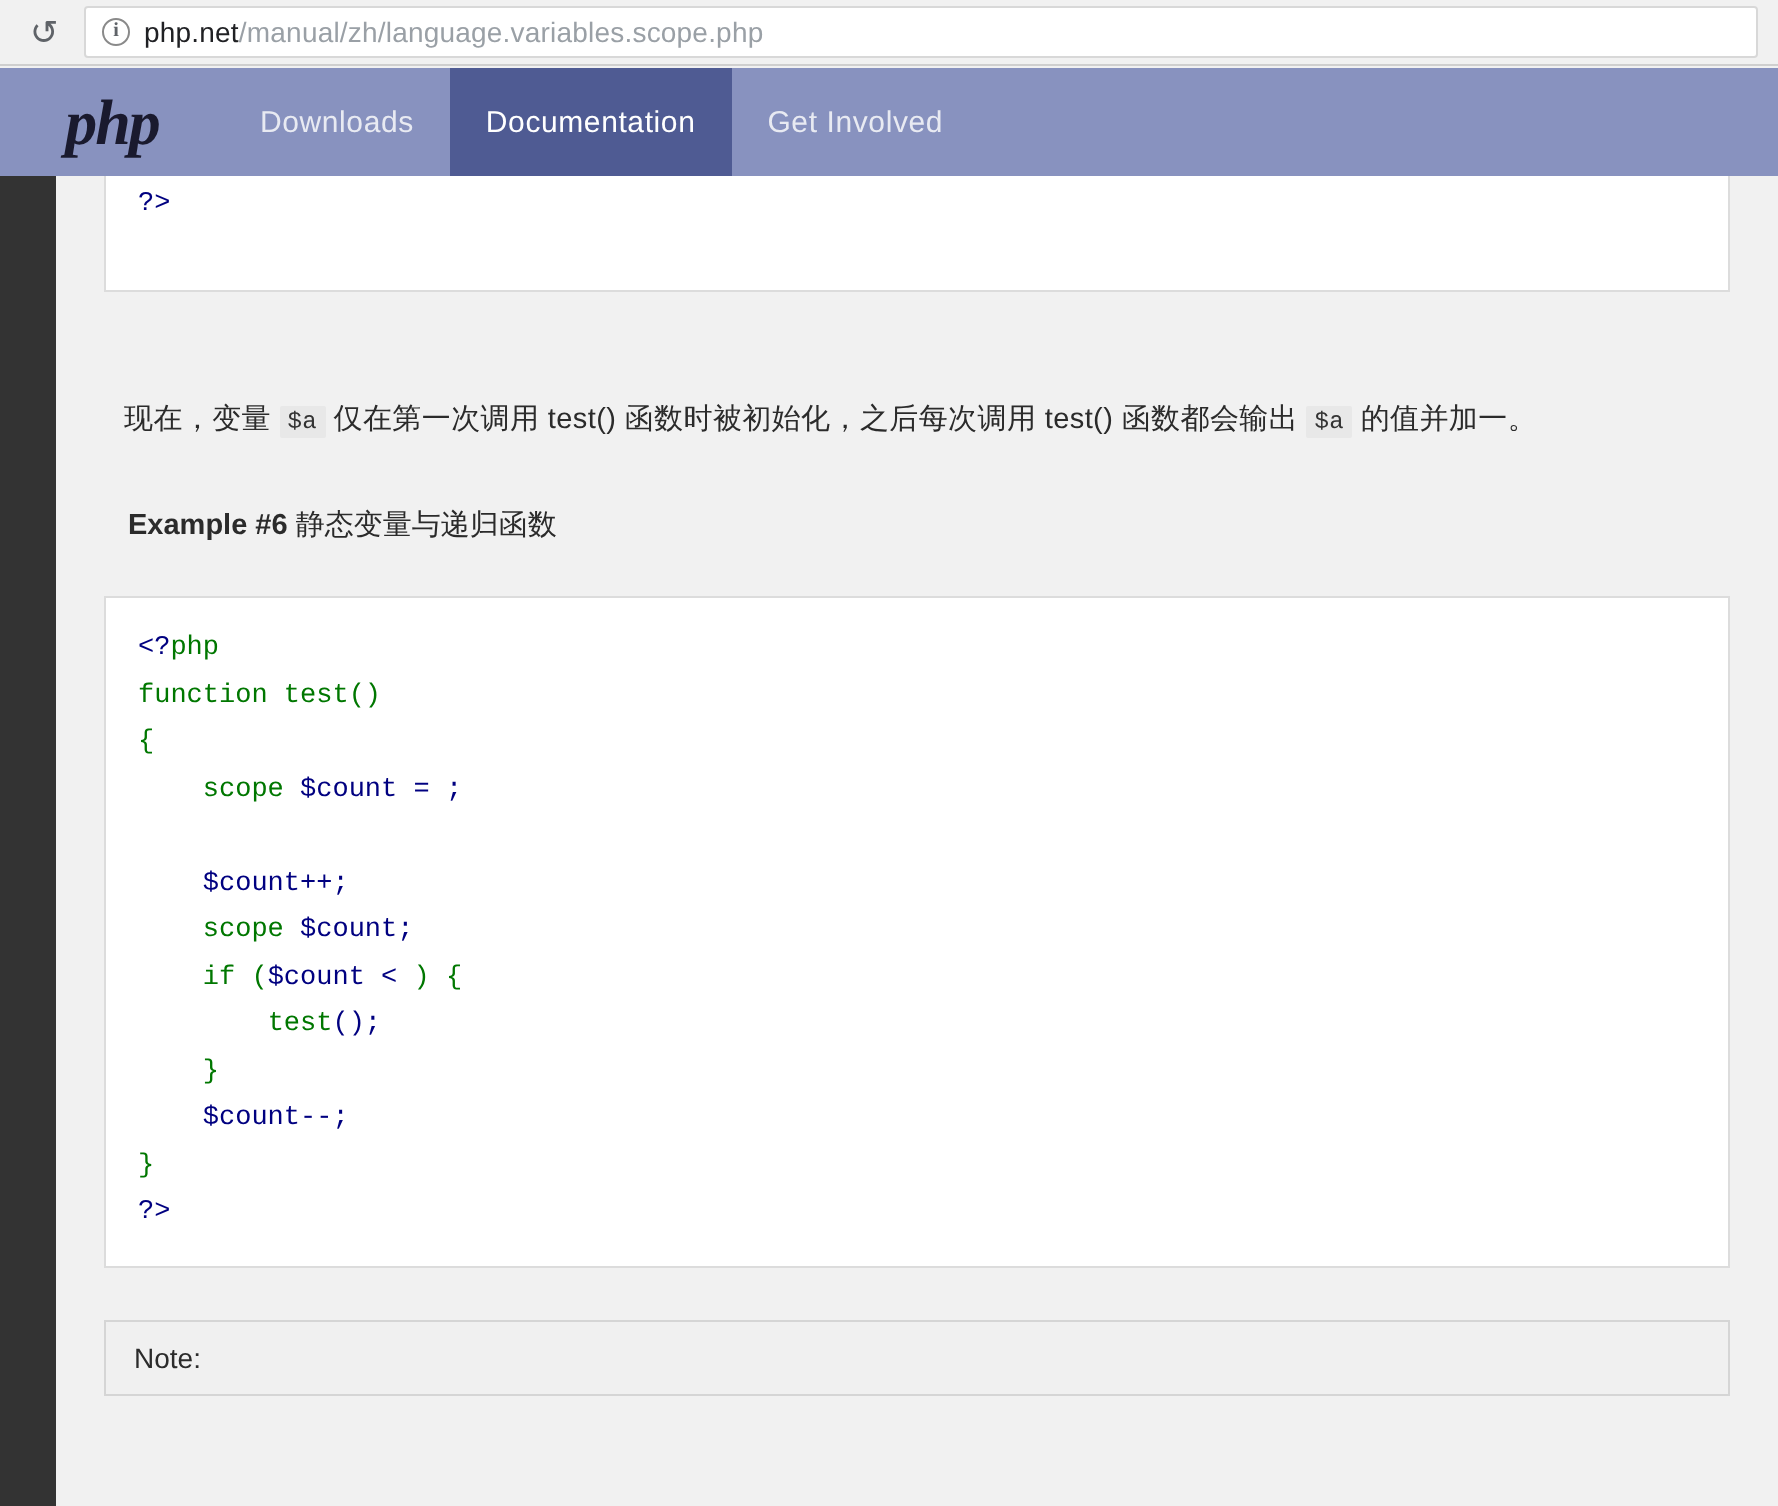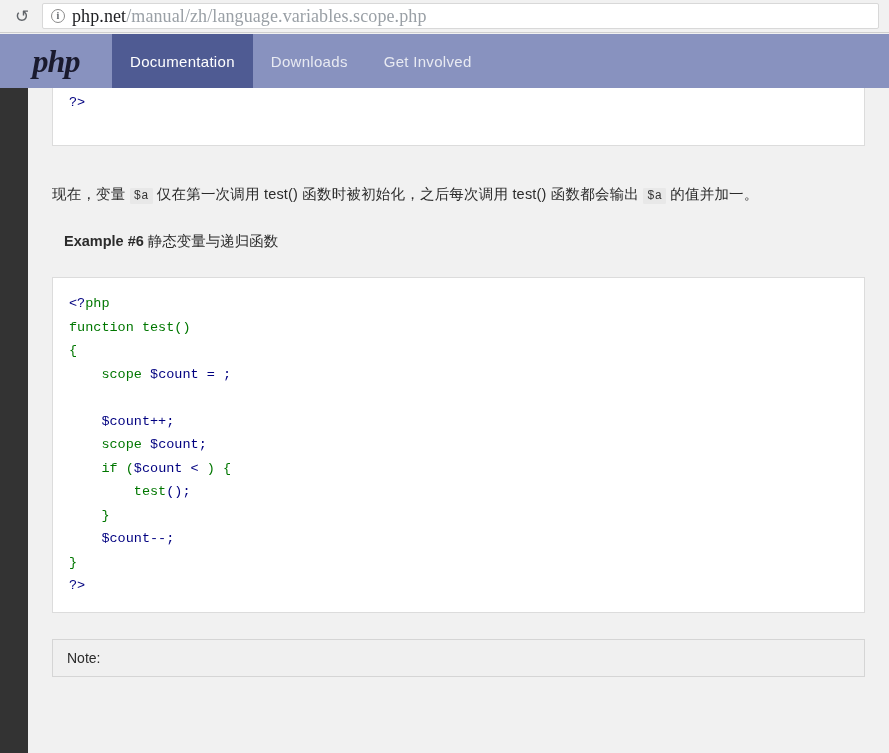--- a/index.html
+++ b/index.html
@@ -70,25 +70,24 @@
     color: #5f6368;
     font-size: 10px;
     font-weight: bold;
     line-height: 12px;
     text-align: center;
     flex: 0 0 auto;
     margin-right: 7px;
     font-family: "Liberation Serif", serif;
   }
   .url-text {
-    font-size: 18px;
+    font-size: 14px;
     color: #9aa0a6;
     white-space: nowrap;
     letter-spacing: 0.1px;
-    font-family: Liberation Serif, serif;
   }
   .url-text .host { color: #202124; }
 
   
   .php-nav {
     position: absolute;
     top: 34px; left: 0;
     width: 889px;
     height: 54px;
     background: #8892bf;
@@ -169,23 +168,23 @@
     width: 813px;
     height: 80px;
     padding-top: 0;
   }
   .kw { color: #007700; }
   .nav-blue { color: #000080; }
   .plain { color: #000080; }
 
   
   p.para {
-    margin: 0;
+    margin: 10px;
     font-size: 14.5px;
-    line-height: 28px;
+    line-height: 40px;
     color: #2b2b2b;
     letter-spacing: 0.2px;
   }
   code.inline {
     font-family: "Liberation Mono", monospace;
     font-size: 12px;
     background: #e8e8e8;
     color: #333333;
     padding: 1px 4px;
     border-radius: 1px;
@@ -256,18 +255,18 @@
 
       <div style="height:26px"></div>
 
       <div class="note-box"><b>Note:</b></div>
 
     </div>
   </div>
 
   <div class="php-nav">
     <div class="php-logo">php</div>
+    <div class="nav-item">Downloads</div>
     <div class="nav-item active">Documentation</div>
-    <div class="nav-item">Downloads</div>
     <div class="nav-item">Get Involved</div>
   </div>
 
 </div>
 
 </body></html>

